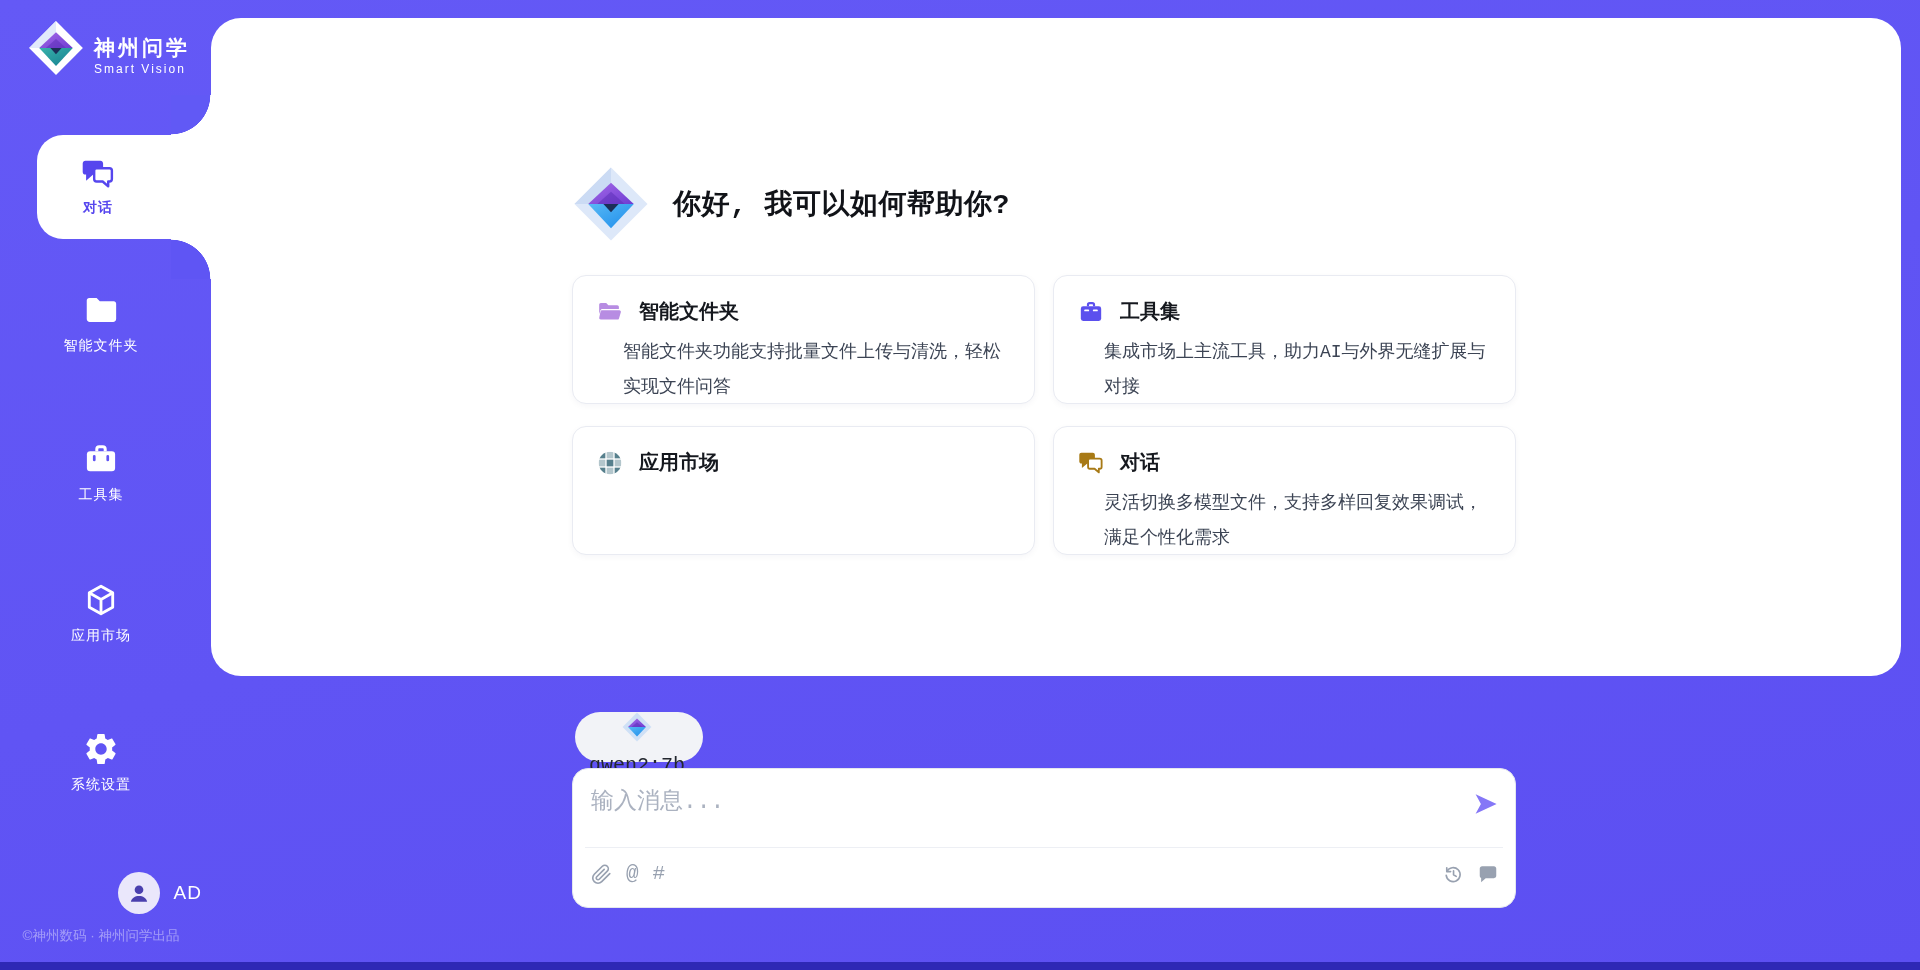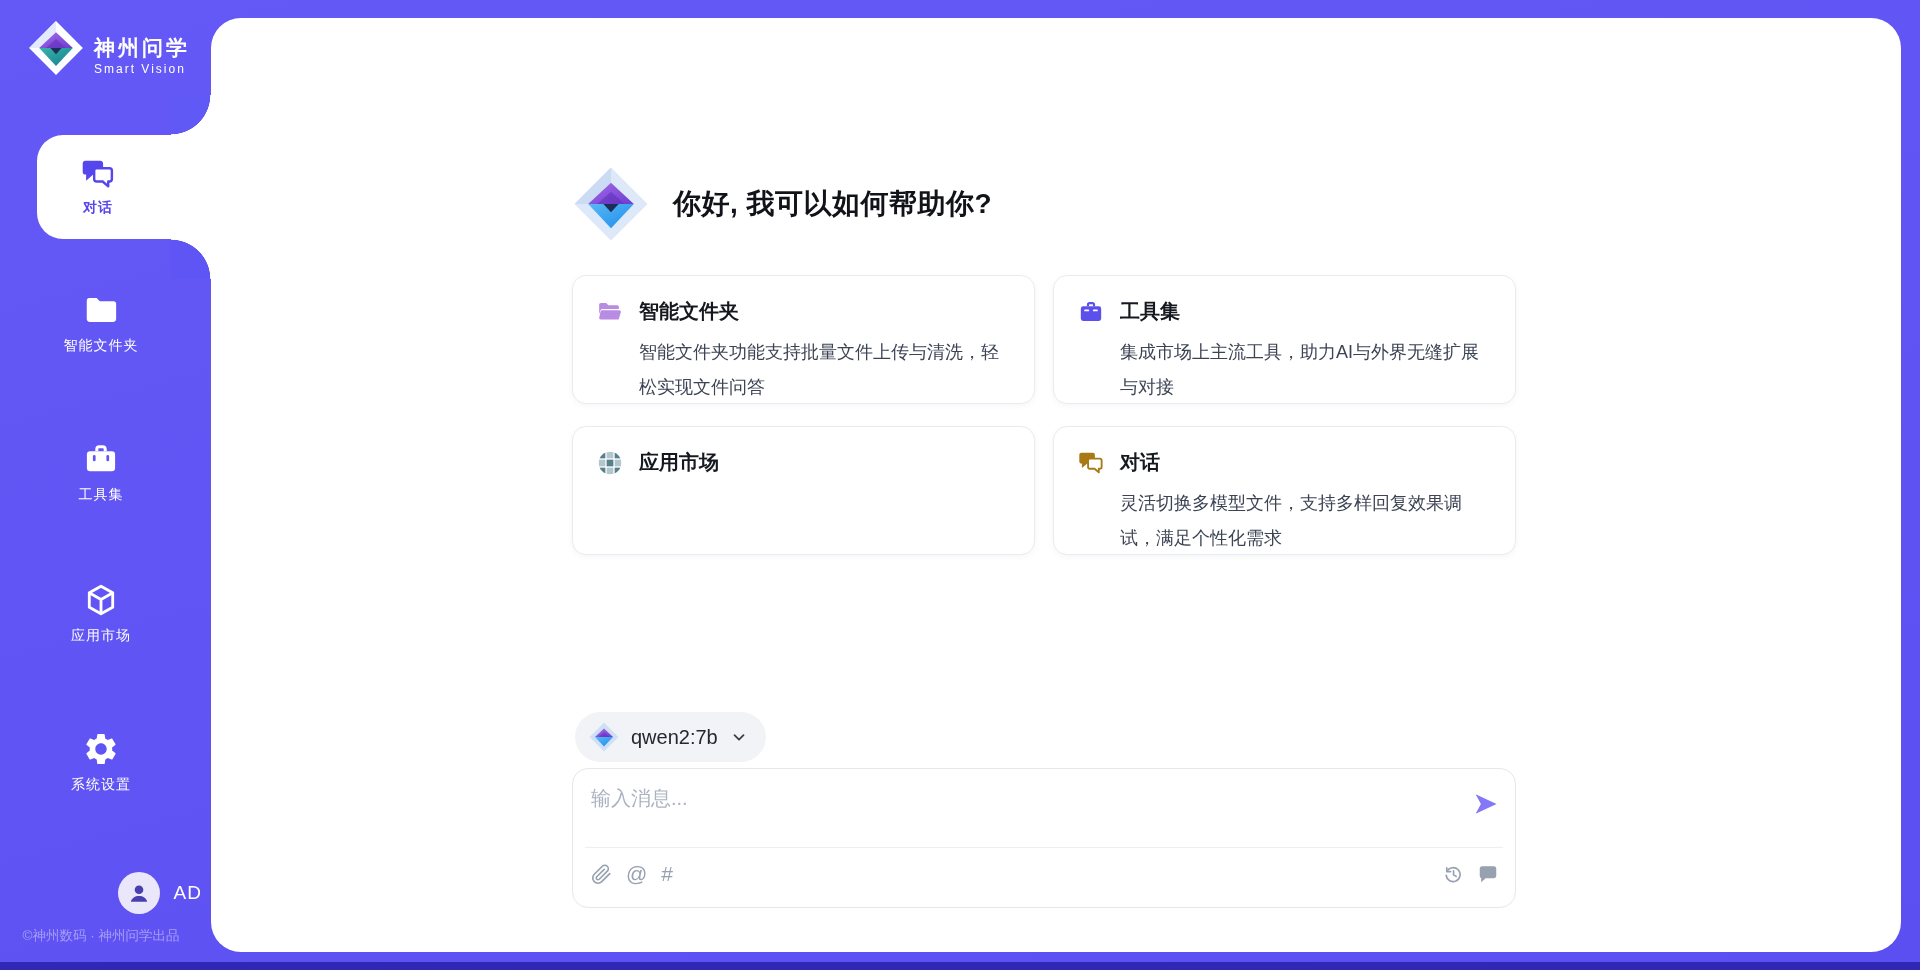--- a/index.html
+++ b/index.html
@@ -4,21 +4,21 @@
 <style>
   html,body{margin:0;padding:0;width:1920px;height:970px;overflow:hidden;
     font-family:"Liberation Sans","DejaVu Sans",sans-serif;}
   body{position:relative;background:linear-gradient(165deg,#6459f6 0%,#5c4ff2 100%);}
   .abs{position:absolute;}
 
   
   .bottom-edge{left:0;right:0;bottom:0;height:8px;background:#2e28b5;}
 
   
-  .content{left:211px;top:18px;width:1690px;height:934px;background:#fff;border-radius:30px;}
+  .content{left:211px;top:18px;width:1690px;height:658px;background:#fff;border-radius:30px;font-family:Liberation Mono, monospace;}
 
   
   .brand{left:28px;top:20px;display:flex;align-items:flex-end;gap:10px;}
   .brand-title{color:#fff;font-size:21px;font-weight:bold;letter-spacing:3px;line-height:1.1;}
   .brand-sub{color:#fff;font-size:12px;letter-spacing:2px;margin-top:3px;}
 
   .nav-tab{left:37px;top:135px;width:175px;height:104px;background:#fff;border-radius:26px 0 0 26px;
     display:flex;align-items:center;justify-content:flex-start;cursor:pointer;}
   .nav-tab .tab-inner{width:122px;display:flex;flex-direction:column;align-items:center;gap:8px;color:#5646ee;}
   .conn{width:40px;height:40px;left:171px;}
@@ -38,32 +38,32 @@
   
   .greeting{left:573px;top:166px;display:flex;align-items:center;gap:24px;}
   .greeting-text{font-size:28px;font-weight:bold;color:#111318;letter-spacing:.5px;}
 
   
   .cards{left:572px;top:275px;display:grid;grid-template-columns:463px 463px;gap:22px 18px;}
   .card{height:129px;background:#fff;border:1px solid #e9ebf2;border-radius:14px;box-sizing:border-box;
     padding:22px 20px 0 24px;box-shadow:0 2px 6px rgba(25,35,70,.04);cursor:pointer;}
   .card-head{display:flex;align-items:center;gap:16px;}
   .card-title{font-size:20px;font-weight:bold;color:#15181e;}
-  .card-desc{margin:10px 0 0 42px;font-size:18px;line-height:35px;color:#3c4454;}
+  .card-desc{margin:10px 0 0 26px;font-size:18px;line-height:35px;color:#3c4454;}
 
   
   .model-pill{left:575px;top:712px;height:50px;background:#f2f3f7;border-radius:26px;
-    display:flex;align-items:center;gap:12px;padding:0 18px 0 14px;cursor:pointer;}
+    display:flex;align-items:center;gap:12px;padding:0 18px 0 14px;cursor:pointer;flex-direction:column;}
   .model-name{font-size:20px;color:#23272f;}
 
   
   .composer{left:572px;top:768px;width:944px;height:140px;box-sizing:border-box;
     border:1.5px solid #e4e7ee;border-radius:16px;background:#fff;}
   .composer textarea{position:absolute;left:16px;top:14px;width:840px;height:52px;border:none;outline:none;
-    resize:none;font-family:inherit;font-size:20px;color:#4c1d95;background:transparent;}
+    resize:none;font-family:inherit;font-size:23px;color:#4c1d95;background:transparent;}
   .composer textarea::placeholder{color:#abb2c0;}
   .send-btn{right:16px;top:22px;cursor:pointer;color:#8577f7;}
   .composer-divider{left:12px;right:12px;top:78px;height:1px;background:#edeff4;}
   .tools-left{left:18px;top:94px;display:flex;align-items:center;gap:14px;color:#98a1b0;}
   .tools-right{right:16px;top:94px;display:flex;align-items:center;gap:13px;color:#98a1b0;}
   .tool{cursor:pointer;display:flex;align-items:center;}
   .glyph{font-size:21px;line-height:22px;}
 
   .icon{display:inline-flex;}
 </style>

